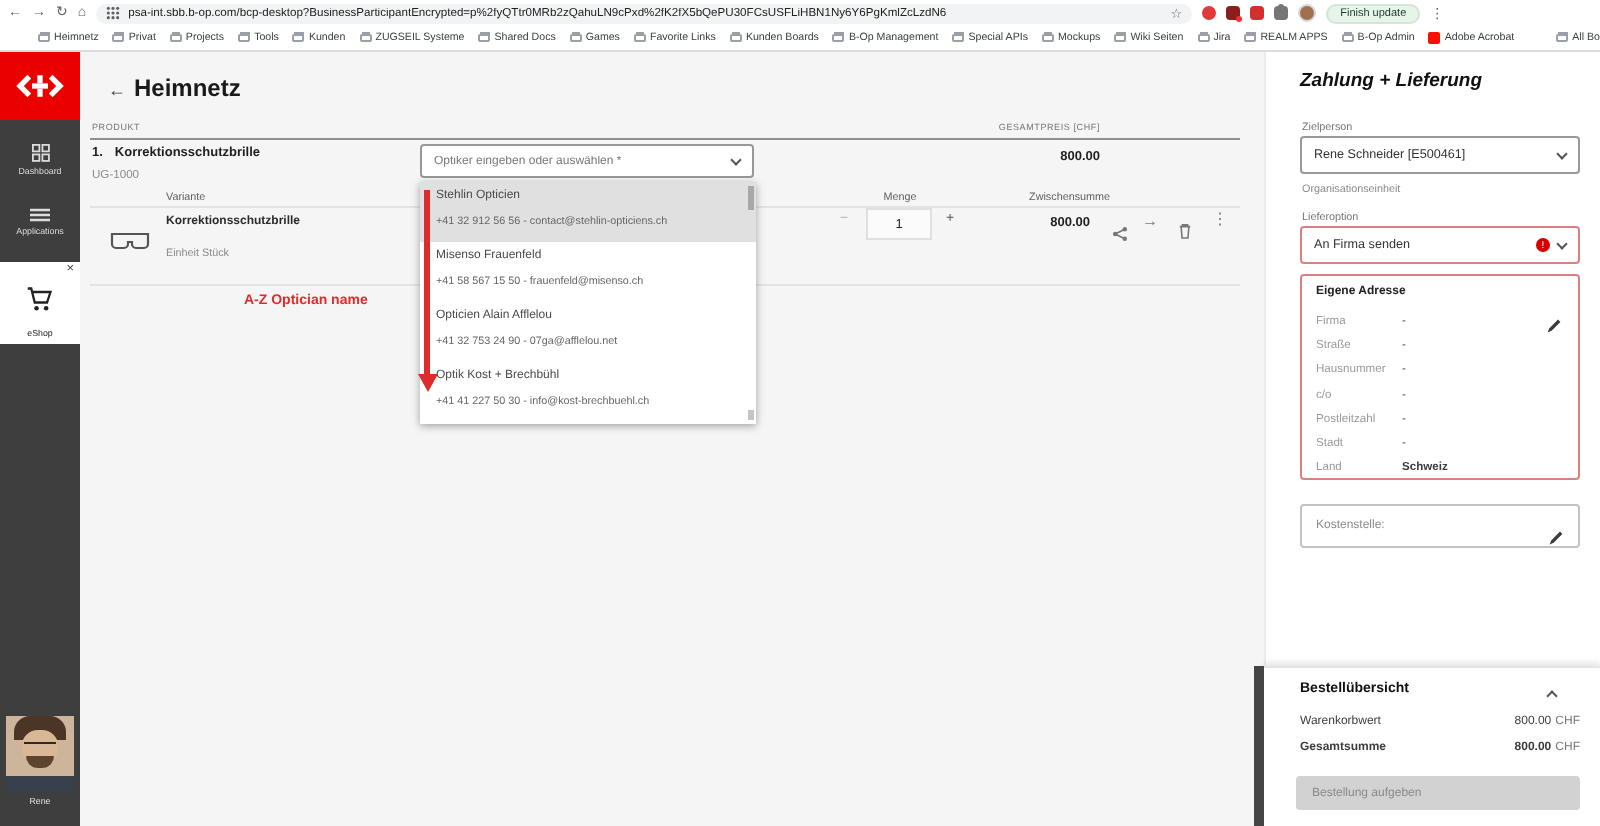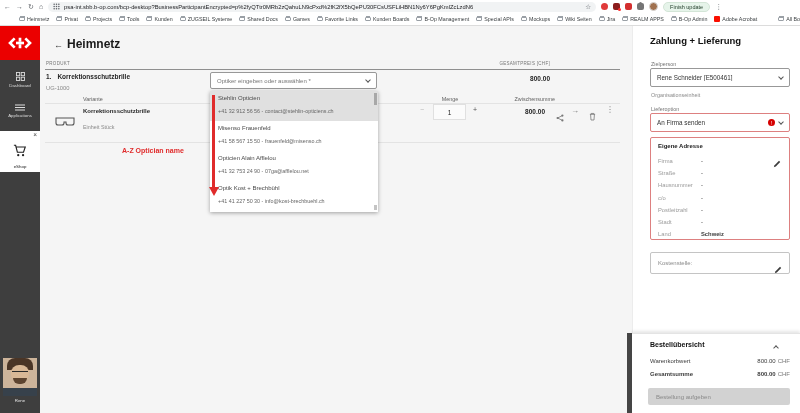--- a/index.html
+++ b/index.html
@@ -109,21 +109,21 @@
                color:#e02b2b; z-index:6; }
   .anno-line { position:absolute; left:212px; top:95px; width:2.5px; height:93px; background:#e02b2b;
                z-index:6; }
   .anno-head { position:absolute; left:208.5px; top:187px; width:0; height:0; z-index:6;
                border-left:5px solid transparent; border-right:5px solid transparent;
                border-top:9px solid #e02b2b; }
 
   
   .rpanel { position:absolute; left:632px; top:26px; width:168px; height:387px; background:#fff;
             border-left:1px solid #ececec; }
-  .rp-title { position:absolute; left:650px; top:35px; font-size:9.5px; font-weight:bold; color:#111; }
+  .rp-title { position:absolute; left:650px; top:35px; font-size:9.5px; font-weight:bold; color:#111;font-style:italic; }
   .rp-lbl { position:absolute; left:651px; font-size:5.4px; color:#757575; }
   .rp-select { position:absolute; left:650px; width:140px; height:19px; }
   .rp-select .val { font-size:6.3px; color:#333; }
   .err-ic { width:7px; height:7px; border-radius:50%; background:#d60000; color:#fff; font-size:5px;
             display:flex; align-items:center; justify-content:center; margin-right:4px; flex:0 0 auto; }
   .red-border { border-color:#dd8080 !important; }
   .addr-box { position:absolute; left:650px; top:137px; width:140px; height:103px; background:#fff;
               border:1px solid #dd8080; border-radius:2px; }
   .addr-title { position:absolute; left:7px; top:5px; font-size:6px; font-weight:bold; color:#222; }
   .addr-lbl { position:absolute; left:7px; font-size:5.8px; color:#9a9a9a; }

